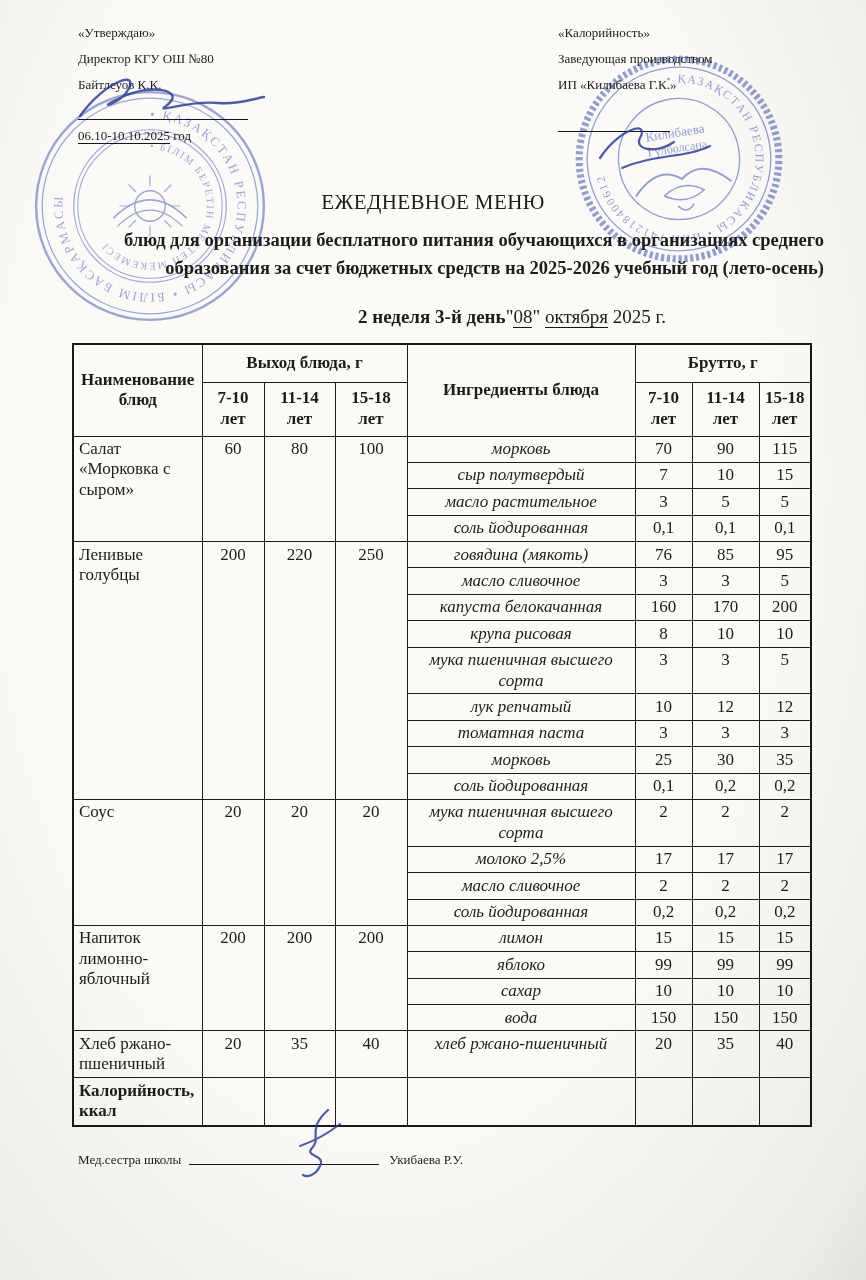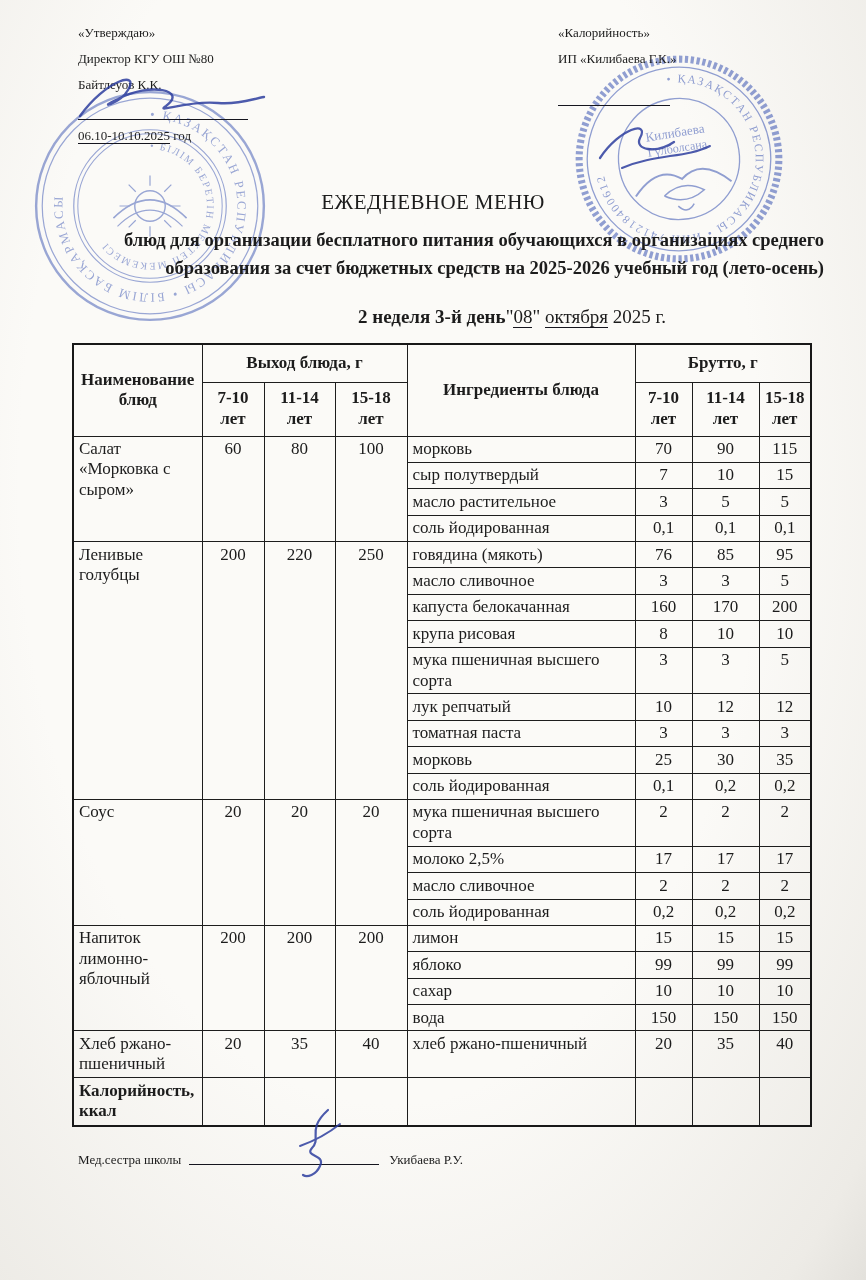--- a/index.html
+++ b/index.html
@@ -35,21 +35,21 @@
   
   .menu-table { position: absolute; top: 343px; left: 72px; width: 738px; z-index: 3;
                 border-collapse: collapse; table-layout: fixed; }
   .menu-table { border: 2.3px solid #181818; }
   .menu-table th, .menu-table td { border: 1.4px solid #1d1d1d; font-size: 17px; }
   .menu-table th { font-weight: bold; padding: 2px 3px; line-height: 1.22; text-align: center; vertical-align: middle; }
   .group-th { height: 38px; }
   .age-th { height: 54px; }
   .menu-table td { padding: 2.5px 5px; line-height: 1.2; vertical-align: top; }
   .dish-name { text-align: left; padding: 3px 4px 3px 6px; }
-  .ing { text-align: left; padding-left: 7px; height: 25px; }
+  .ing { text-align: center; padding-left: 7px; height: 25px; font-style: italic; }
   .num { text-align: center; }
   .out { padding-top: 4px; }
   .mid { vertical-align: middle; }
   .bold-row td { height: 48px; font-weight: bold; }
 
   
   .footer { position: absolute; top: 1152px; left: 78px; display: flex; align-items: flex-end;
             font-size: 13px; z-index: 3; }
   .footer-line { width: 190px; border-bottom: 1.7px solid #15151e; margin: 0 10px 3px 8px; height: 12px; }
 
@@ -128,20 +128,21 @@
   <div class="hdr">
     <div class="hdr-block approve">
       <div>«Утверждаю»</div>
       <div>Директор КГУ ОШ №80</div>
       <div>Байтлеуов К.К.</div>
       <div class="sig-gap-line"></div>
       <div class="period"><span>06.10-10.10.2025</span><span style="border:none"> год</span></div>
     </div>
     <div class="hdr-block agree">
       <div>«Калорийность»</div>
+      <div>Заведующая производством</div>
       <div>ИП «Килибаева Г.К.»</div>
       <div class="agree-line"></div>
     </div>
   </div>
 
   <div class="title">ЕЖЕДНЕВНОЕ МЕНЮ</div>
   <div class="subtitle">блюд для организации бесплатного питания обучающихся в организациях среднего образования за счет бюджетных средств на 2025-2026 учебный год (лето-осень)</div>
 
   <div class="meta">
     <div class="week">2 неделя 3-й день</div>

